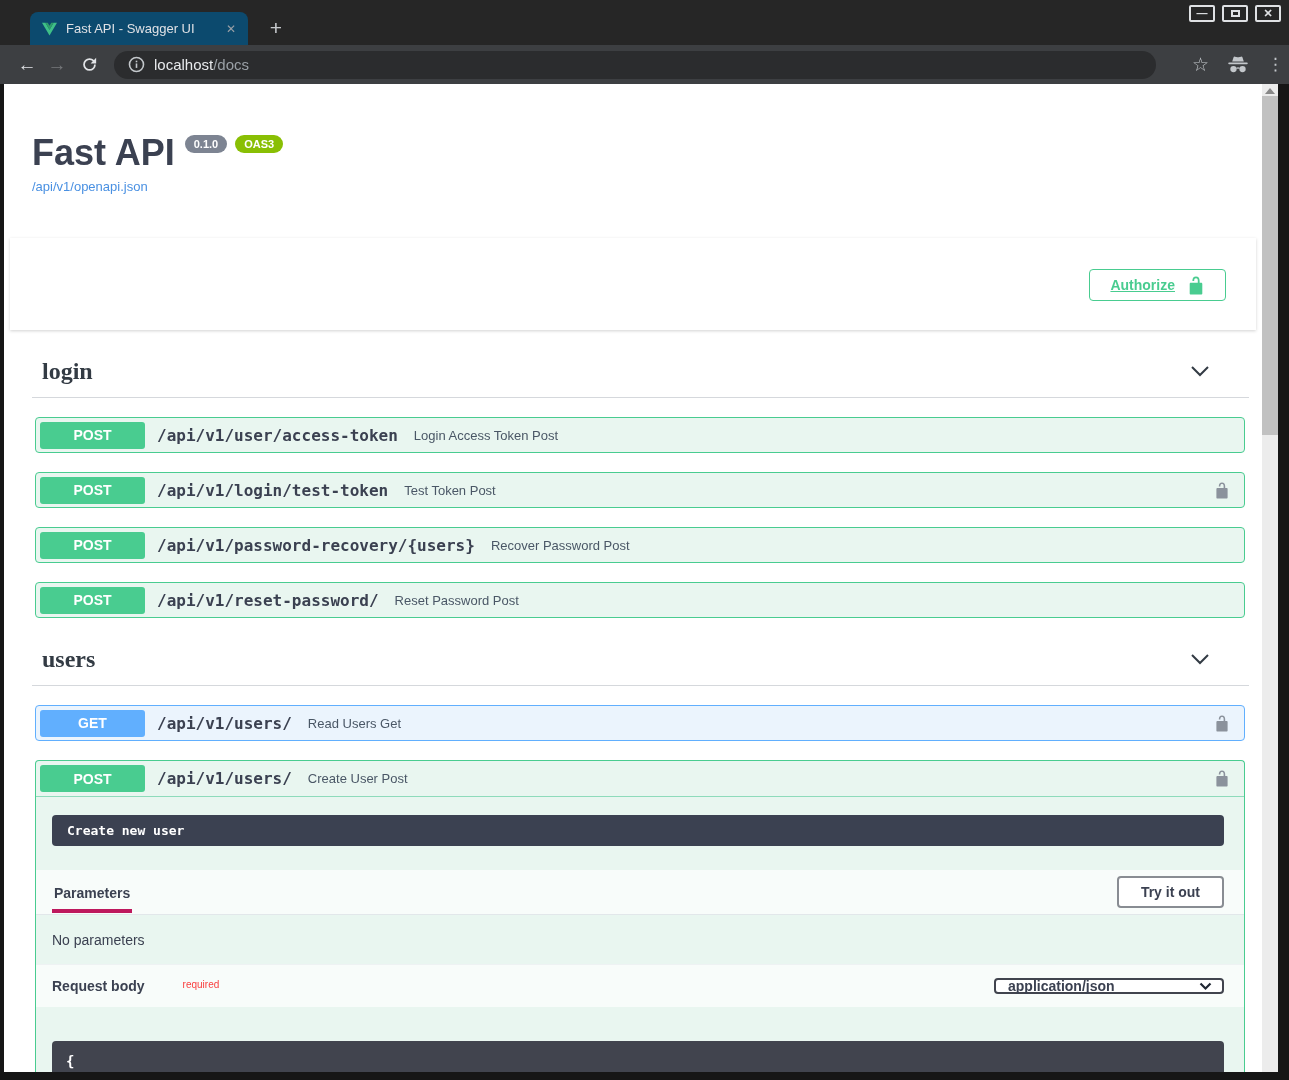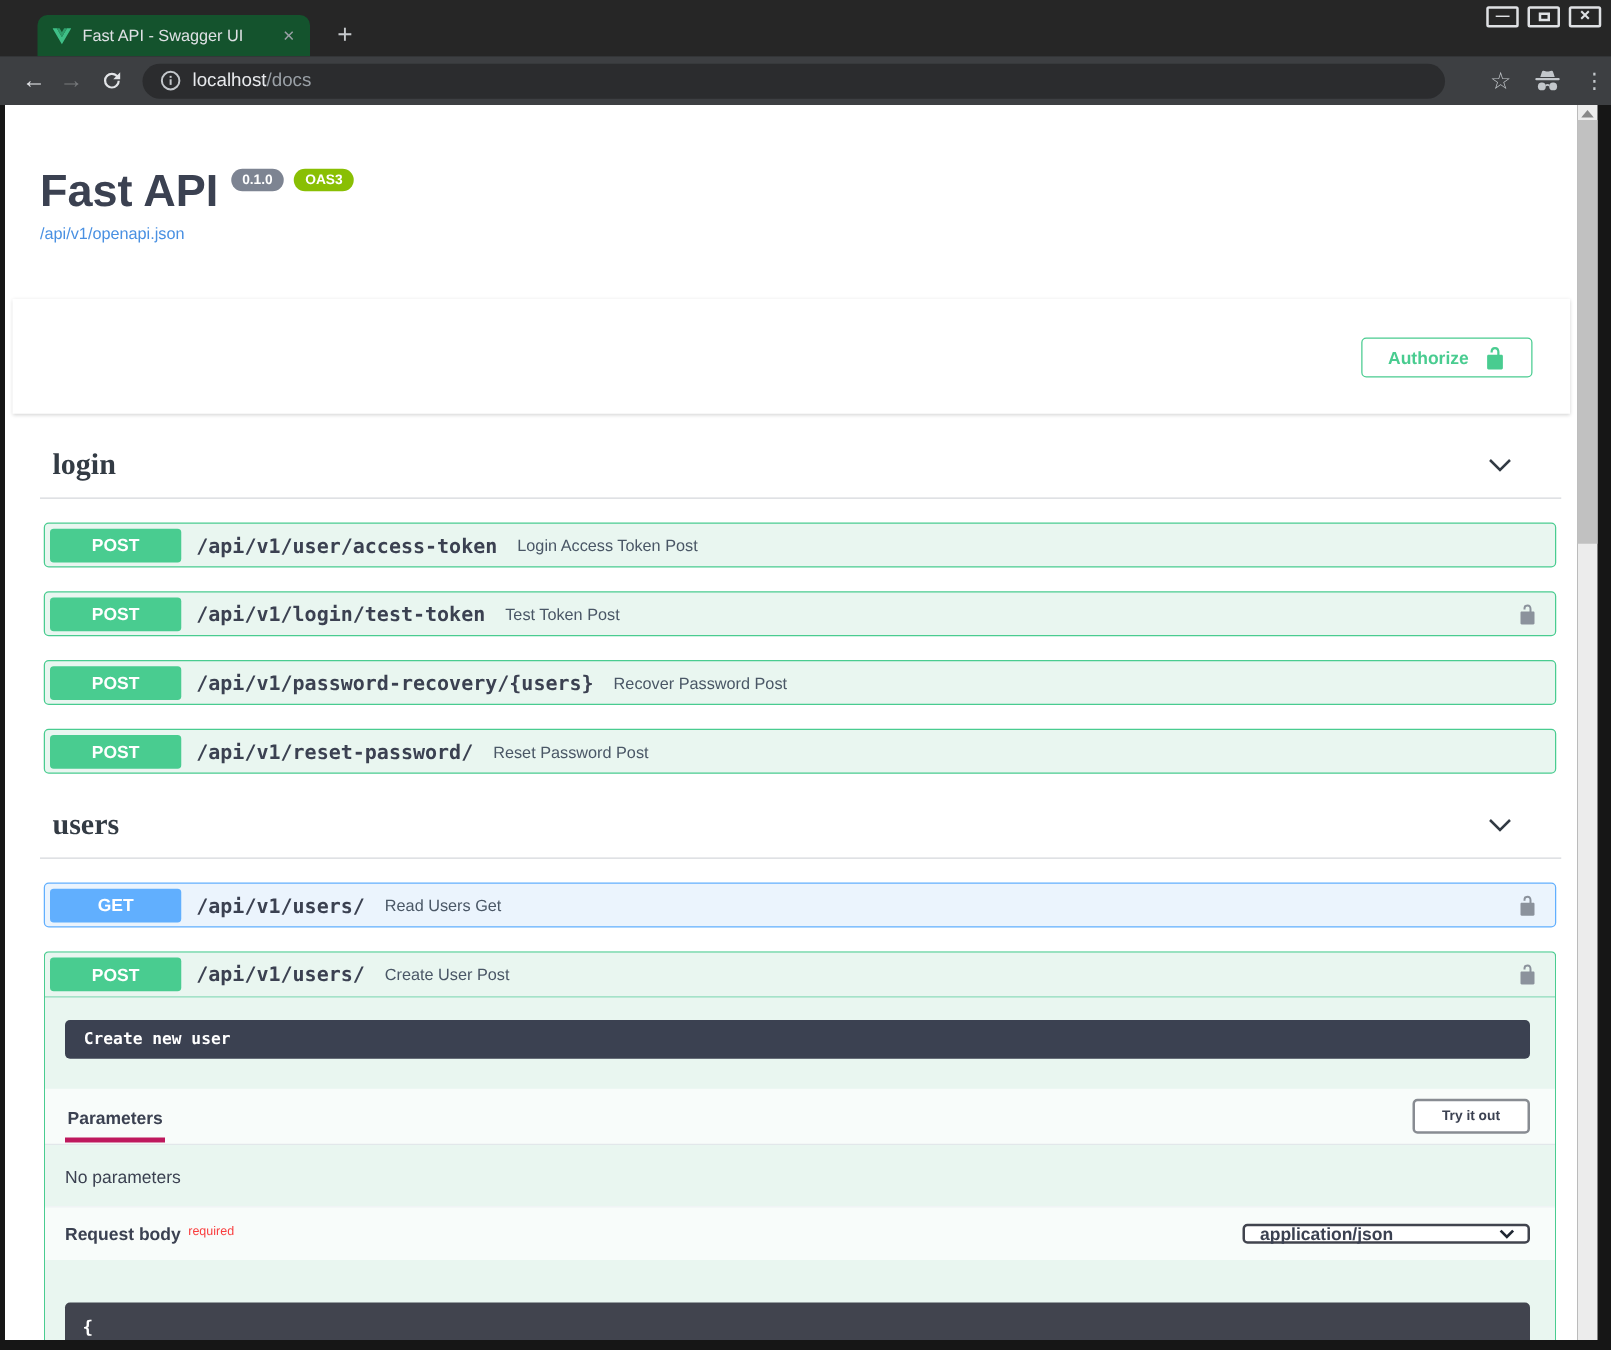--- a/index.html
+++ b/index.html
@@ -5,21 +5,21 @@
   * { margin:0; padding:0; box-sizing:border-box; }
   html,body { width:1289px; height:1080px; font-family:"Liberation Sans", sans-serif; }
   .window { position:relative; width:1289px; height:1080px; background:#161616; overflow:hidden; }
 
   
   .titlebar { position:absolute; top:0; left:0; right:0; height:45px; background:#262626; }
   .win-controls { position:absolute; top:5px; right:8px; display:flex; gap:7px; }
   .win-btn { width:26px; height:17px; border:2px solid #dfe1e4; border-radius:2px; color:#dfe1e4;
              display:flex; align-items:center; justify-content:center; font-size:11px; font-weight:bold; line-height:1; }
   .win-btn .max-square { width:9px; height:7px; border:2px solid #dfe1e4; }
-  .tab { position:absolute; left:30px; top:12px; width:218px; height:33px; background:#14532d;
+  .tab { position:absolute; left:30px; top:12px; width:218px; height:33px; background:#0c4a6e;
          border-radius:8px 8px 0 0; display:flex; align-items:center; padding:0 8px 0 12px; }
   .favicon-v { width:15px; height:14px; flex:0 0 auto; }
   .tab-title { color:#dfe1e5; font-size:13px; margin-left:9px; flex:1 1 auto; white-space:nowrap; overflow:hidden; }
   .tab-close { color:#9aa0a6; font-size:12px; padding:2px 4px; }
   .new-tab { position:absolute; left:262px; top:14px; color:#c7cacd; font-size:21px; font-weight:normal;
              width:28px; height:28px; display:flex; align-items:center; justify-content:center; }
   .toolbar { position:absolute; top:45px; left:0; right:0; height:39px; background:#3d3f42;
              display:flex; align-items:center; }
   .nav-ico { font-size:19px; line-height:1; width:30px; text-align:center; }
   .back { color:#e2e4e7; margin-left:12px; }
@@ -49,21 +49,21 @@
   .badges { display:flex; gap:8px; margin-left:10px; margin-top:2px; }
   .badge { font-size:11px; font-weight:bold; color:#fff; padding:3px 9px; border-radius:9px; line-height:1.1; }
   .badge-version { background:#7d8492; }
   .badge-oas { background:#89bf04; }
   .spec-link { display:inline-block; margin-top:6px; font-size:13px; color:#4990e2; text-decoration:none; }
 
   .scheme-container { margin:43px 6px 0 6px; height:92px; background:#fff;
                       box-shadow:0 1px 3px rgba(0,0,0,0.18); position:relative; }
   .authorize-btn { position:absolute; right:30px; top:31px; height:32px; border:1px solid #49cc90; border-radius:4px;
                    background:#fff; color:#49cc90; font-weight:bold; font-size:14px;
-                   display:flex; align-items:center; gap:12px; padding:0 20px; }
+                   display:flex; align-items:center; gap:12px; padding:0 20px;text-decoration:underline; }
 
   .opblock-tag-section { margin:0 13px 0 28px; }
   .opblock-tag { display:flex; align-items:center; padding:28px 0 12px 10px;
                  border-bottom:1px solid #d5d8dc; }
   .tag-name { font-size:24px; font-weight:bold; color:#333b44;font-family:Liberation Serif, serif; }
   .tag-chevron { margin-left:auto; margin-right:38px; display:flex; }
 
   .opblock { height:36px; margin:19px 4px 0 3px; border-radius:4px; border:1px solid;
              display:flex; align-items:center; padding:0 0; position:relative; }
   .opblock-post { background:#e9f6f0; border-color:#49cc90; }
@@ -80,24 +80,24 @@
   .opblock-expanded { margin:19px 4px 0 3px; border:1px solid #49cc90; border-radius:4px 4px 0 0;
                       background:#e9f6f0; overflow:hidden; border-bottom:none; }
   .op-summary-row { height:36px; display:flex; align-items:center; border-bottom:1px solid #8edbbb; }
   .op-desc-bar { margin:18px 20px 0 16px; height:31px; background:#3b4151; border-radius:4px;
                  color:#fff; font-family:"DejaVu Sans Mono", monospace; font-weight:bold; font-size:13px;
                  line-height:31px; padding:0 15px; }
   .tab-header-band { margin-top:24px; height:45px; background:#f8fcfa; border-bottom:1px solid #e2e7ea;
                      display:flex; align-items:center; padding:0 16px; }
   .param-tab { font-size:14px; font-weight:bold; color:#3b4151; padding:14px 2px 8px; border-bottom:4px solid #be185d; }
   .try-btn { margin-left:auto; margin-right:4px; border:2px solid #888c92; border-radius:4px; background:#fff;
-             color:#3b4151; font-weight:bold; font-size:11px; padding:6px 22px; }
+             color:#3b4151; font-weight:bold; font-size:14px; padding:6px 22px; }
   .no-params-band { padding:17px 16px 16px; font-size:14px; color:#3b4151; }
   .request-body-band { background:#f8fcfa; border-top:1px solid #eef2f3; padding:13px 20px 13px 16px;
-                       display:flex; align-items:center; }
+                       display:flex; align-items:center;gap:32px; }
   .rb-label { font-size:14px; font-weight:bold; color:#3b4151; }
   .rb-required { font-size:10px; color:#f93e3e; vertical-align:top; margin-left:6px; position:relative; top:-2px; }
   .media-select { margin-left:auto; width:230px; height:16px; border:2px solid #41444e; border-radius:4px;
                   background:#fff; display:flex; align-items:center; padding:0 10px 0 12px;
                   font-size:14px; font-weight:bold; color:#3b4151; }
   .media-select .sel-chev { margin-left:auto; display:flex; }
   .example-section { padding:20px 20px 0 16px; }
   .example-tabs { display:flex; align-items:center; font-size:12px; }
   .ex-tab-active { font-weight:bold; color:#3b4151; }
   .ex-sep { width:1px; height:14px; background:#c6cad0; margin:0 9px; }

